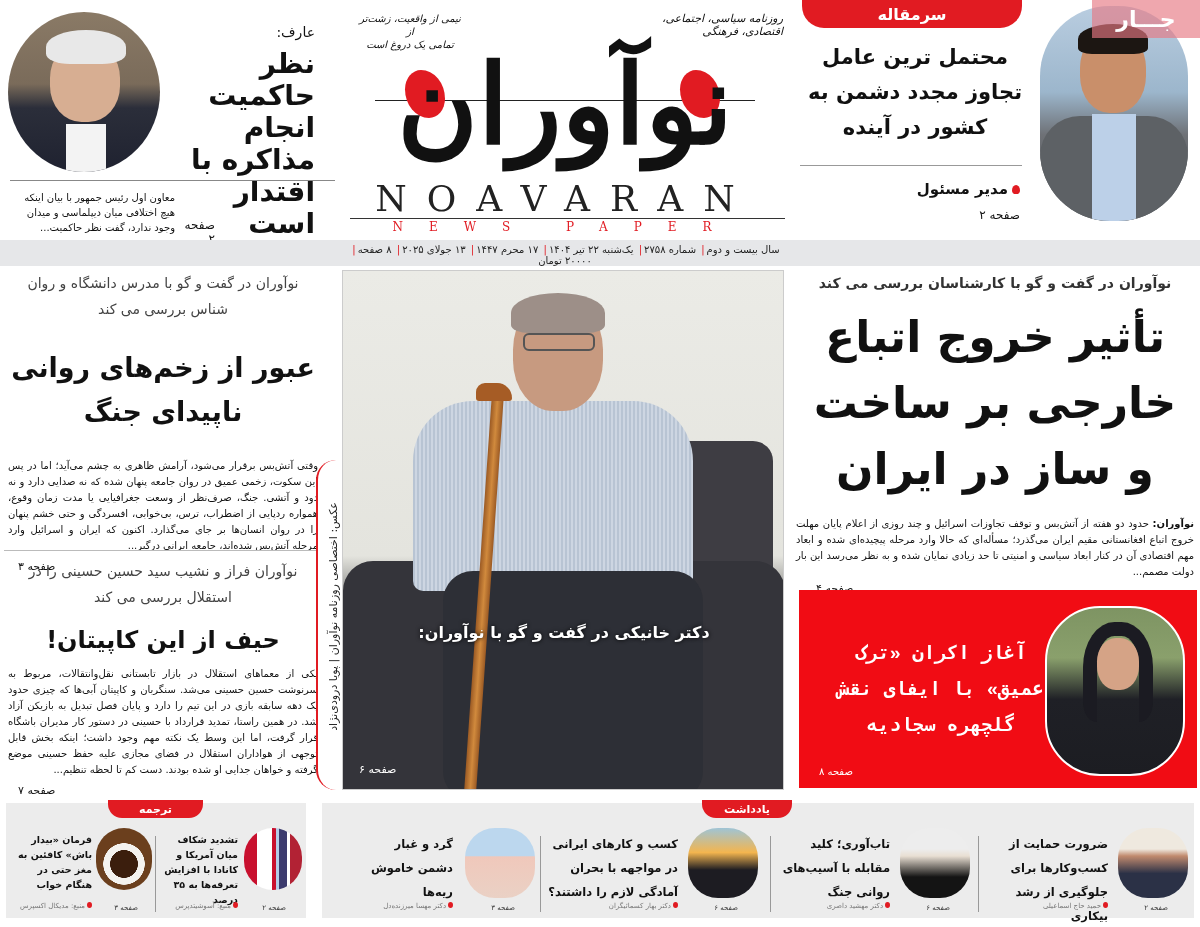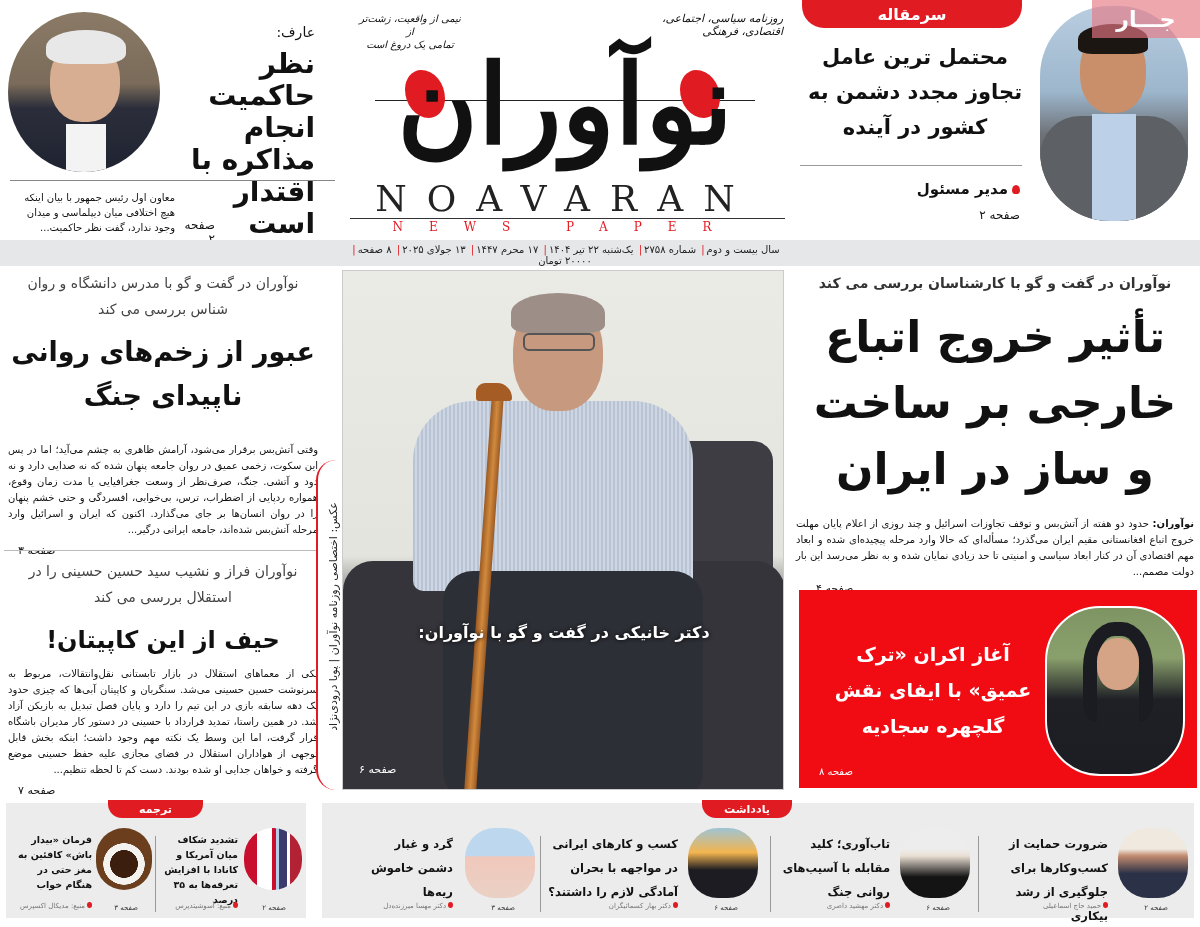--- a/index.html
+++ b/index.html
@@ -49,21 +49,21 @@
   .datebar { left: 0; top: 240px; width: 1200px; height: 26px; background: #e6e7e9; }
   .datebar-text { left: 340px; top: 244px; width: 450px; text-align: center; font-size: 10px; color: #222; }
   .datebar-text .sep { color:#e11b22; padding: 0 2px; }
   .kicker { font-size: 14px; color: #444; text-align: center; line-height: 26px; }
   .big-head { font-size: 27px; font-weight: bold; text-align: center; line-height: 44px; }
   .body-text { font-size: 10px; text-align: justify; line-height: 16px; color:#111; }
   .page-ref { font-size: 11px; color: #111; }
 
   .story1 { left: 8px; top: 270px; width: 310px; }
   .story1 .kicker { margin-bottom: 4px; }
-  .story1 .big-head { margin-top: 8px; }
+  .story1 .big-head { margin-top: 24px; }
   .story1 .body-text { margin-top: 24px; }
   .story1 .page-ref { margin-top: 6px; text-align: left; padding-left: 10px; }
   .left-sep1 { left: 4px; top: 550px; width: 312px; height: 1px; background: #bbb; }
 
   .story2 { left: 8px; top: 558px; width: 310px; }
   .story2 .big-head { margin-top: 8px; font-size: 24px; }
   .story2 .body-text { margin-top: 4px; }
   .story2 .page-ref { margin-top: 6px; text-align: left; padding-left: 10px; }
 
   
@@ -91,21 +91,21 @@
   .story-main .big-head { font-size: 44px; line-height: 66px; margin-top: 8px; font-weight: 900; }
   .story-main .body-text { margin-top: 14px; }
   .story-main .body-text b { font-weight: bold; }
   .story-main .page-ref { margin-top: 2px; text-align: left; padding-left: 20px; }
 
   .red-box { left: 799px; top: 590px; width: 398px; height: 198px; background: #f10c14; }
   .red-box-photo { position:absolute; right: 12px; top: 16px; width: 140px; height: 170px; border-radius: 55px; overflow:hidden; border: 2px solid #fff;
     background: linear-gradient(180deg,#7e9463 0%,#8aa06c 30%,#1f2026 55%,#1c1d22 100%); }
   .red-box-photo .face { position:absolute; left: 50px; top: 30px; width: 42px; height: 52px; border-radius: 45%; background: #d5a386; }
   .red-box-photo .scarf { position:absolute; left: 36px; top: 14px; width: 70px; height: 100px; border-radius: 45% 45% 20% 20%; border: 14px solid #1b1b22; border-bottom: none; }
-  .red-box-text { position:absolute; left: 24px; top: 46px; width: 220px; text-align: center; color: #fff; font-size: 19px; font-weight: bold; line-height: 36px; }
+  .red-box-text { position:absolute; left: 32px; top: 46px; width: 220px; text-align: center; color: #fff; font-size: 19px; font-weight: bold; line-height: 36px; font-family: Liberation Mono, monospace; }
   .red-box-page { position:absolute; left: 20px; top: 176px; color:#fff; font-size: 10px; }
 
   
   .strip { top: 803px; height: 115px; background: #ececec; }
   .strip-left { left: 6px; width: 300px; }
   .strip-right { left: 322px; width: 872px; }
   .strip-tab { top: 800px; height: 18px; background: #e11b22; color: #fff; font-size: 11px; font-weight:bold; display:flex; align-items:center; justify-content:center; border-radius: 0 0 14px 14px; }
   .tab-tarjomeh { left: 108px; width: 95px; }
   .tab-yaddasht { left: 702px; width: 90px; }
   .card { position:absolute; top: 828px; height: 88px; }

